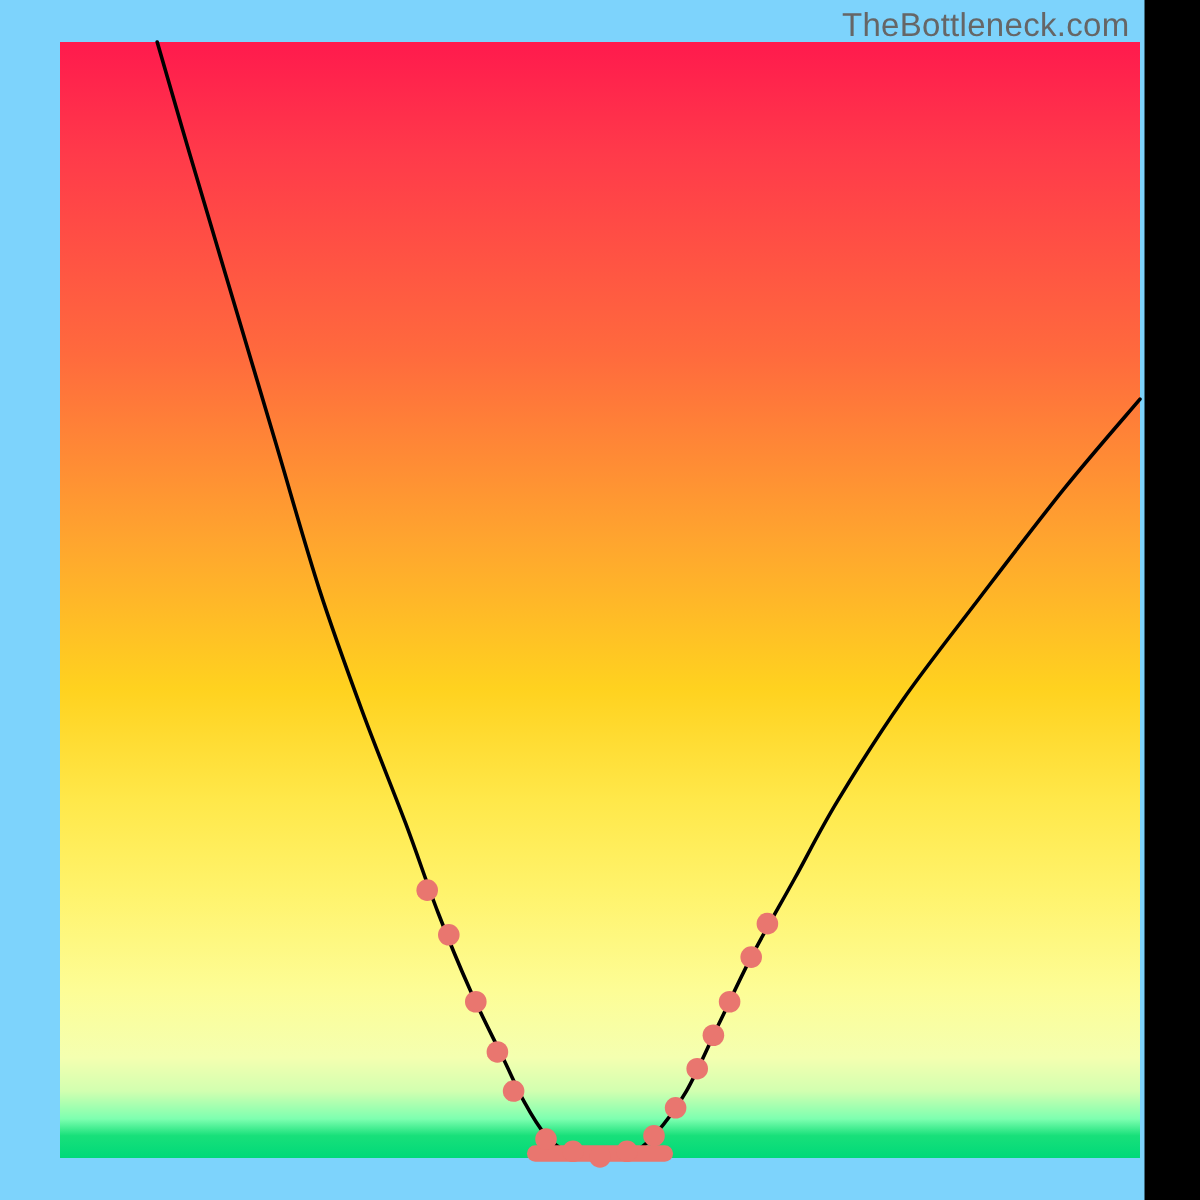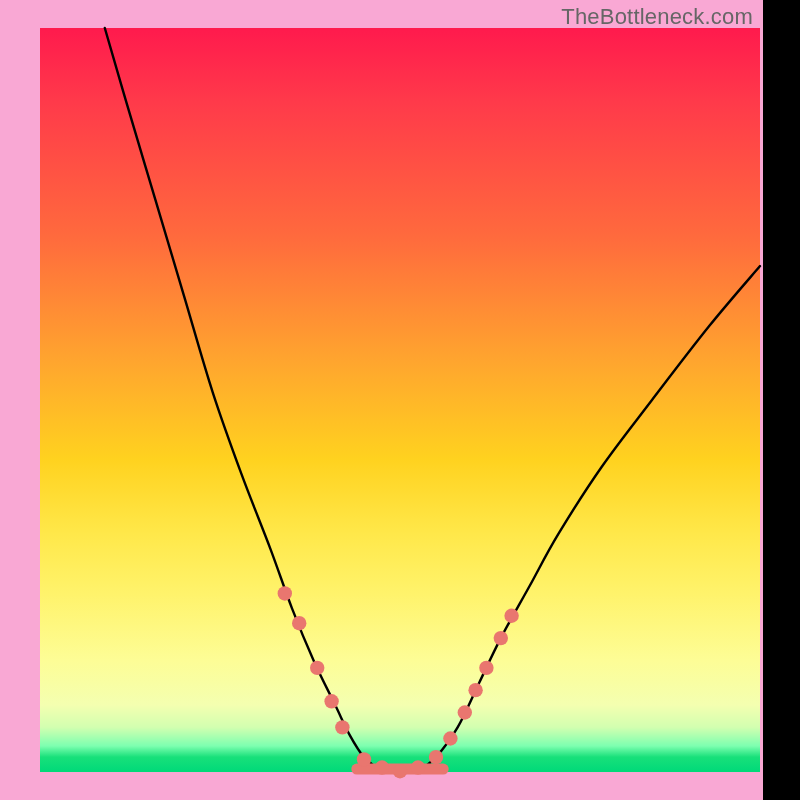--- a/index.html
+++ b/index.html
@@ -8,21 +8,21 @@
     width: 800px;
     height: 800px;
     overflow: hidden;
     background: #000;
     font-family: Arial, Helvetica, sans-serif;
   }
   .frame {
     position: relative;
     width: 763px;
     height: 800px;
-    background: #f9a8d4;
+    background: #7dd3fc;
   }
   .plot {
     position: absolute;
     left: 40px;
     top: 28px;
     width: 720px;
     height: 744px;
     
     background: linear-gradient(
       to bottom,

